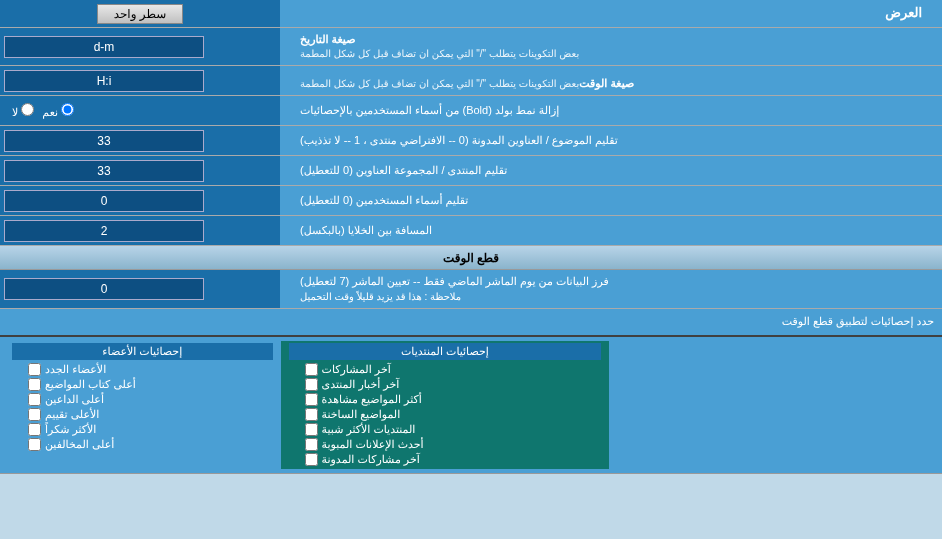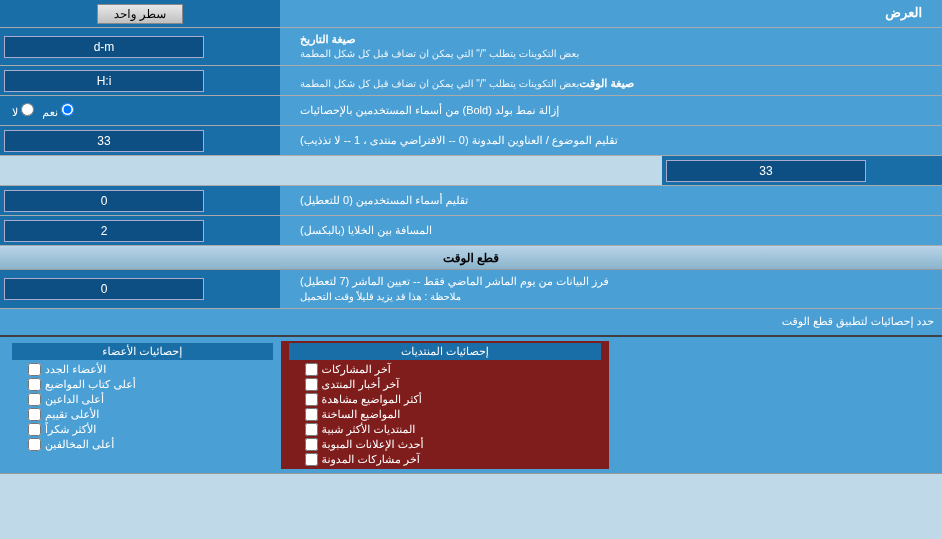--- a/index.html
+++ b/index.html
@@ -193,20 +193,23 @@
   <div class="row">
     <div class="label-cell">
       <span>تقليم الموضوع / العناوين المدونة (0 -- الافتراضي منتدى ، 1 -- لا تذذيب)</span>
     </div>
     <div class="input-cell">
       <input class="input-box-dark" type="text" value="33" style="">
     </div>
   </div>
 
   <div class="row">
+    <div class="label-cell">
+      <span>تقليم المنتدى / المجموعة العناوين (0 للتعطيل)</span>
+    </div>
     <div class="input-cell">
       <input class="input-box-dark" type="text" value="33" style="">
     </div>
   </div>
 
   <div class="row">
     <div class="label-cell">
       <span>تقليم أسماء المستخدمين (0 للتعطيل)</span>
     </div>
     <div class="input-cell">
@@ -238,21 +241,21 @@
   </div>
 
   <div class="limit-row">
     <div class="limit-label">حدد إحصائيات لتطبيق قطع الوقت</div>
   </div>
 
   <div class="checkbox-sections">
 
     <div class="checkbox-col" style="flex:1.2; background:#4a9fd4;"></div>
 
-    <div class="checkbox-col" style="flex:1.2; background:#7f1d1d;">
+    <div class="checkbox-col" style="flex:1.2; background:#0f766e;">
       <div class="checkbox-col-header">إحصائيات المنتديات</div>
       <div class="checkbox-item">
         <span>آخر المشاركات</span>
         <input type="checkbox" style="">
       </div>
       <div class="checkbox-item">
         <span>آخر أخبار المنتدى</span>
         <input type="checkbox" style="">
       </div>
       <div class="checkbox-item">

